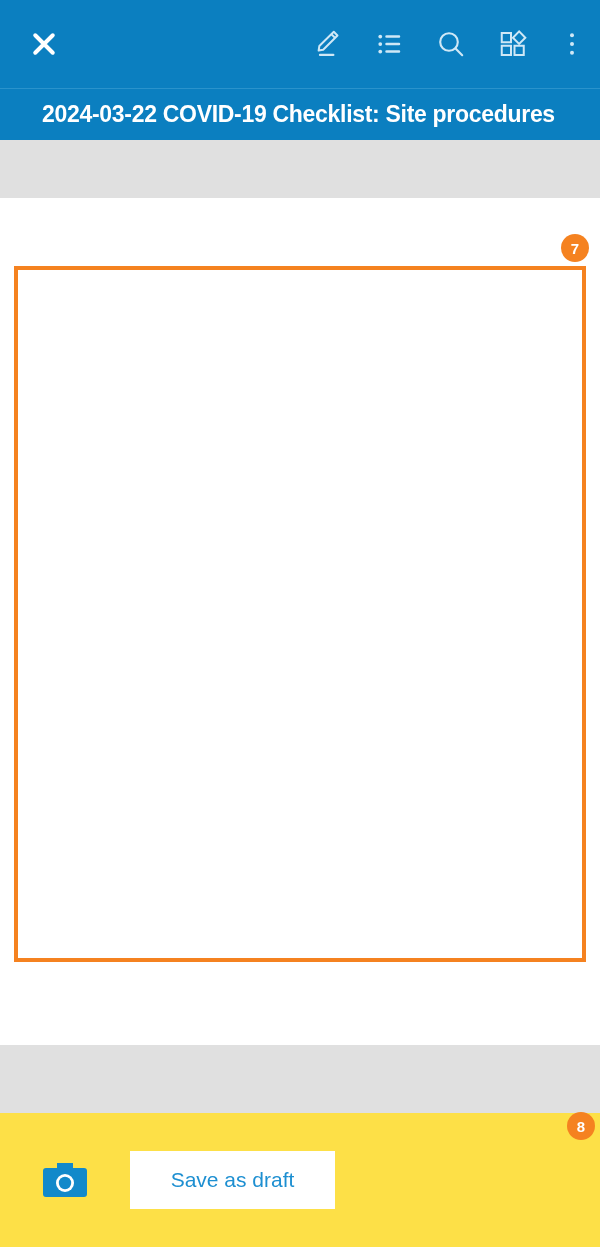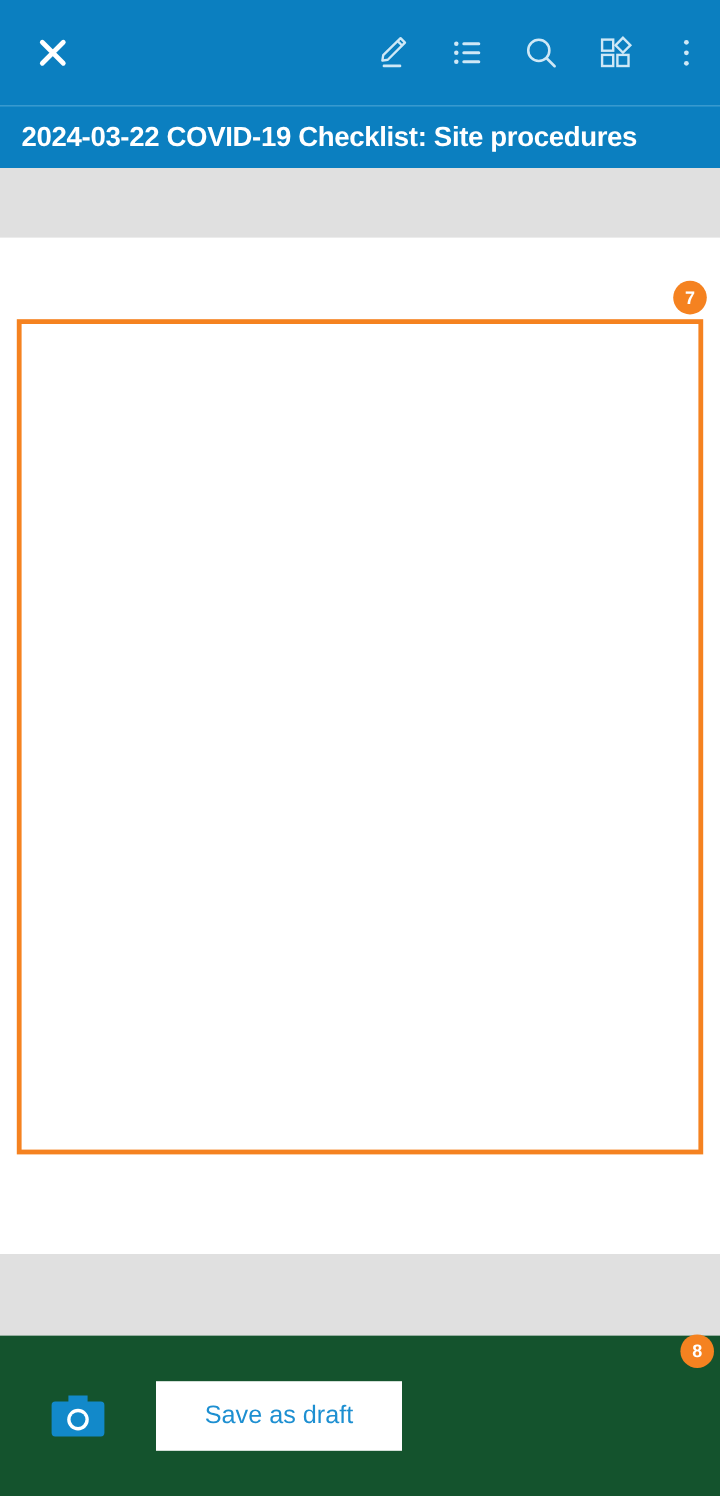--- a/index.html
+++ b/index.html
@@ -45,21 +45,21 @@
     width: 600px; height: 52px;
     background: #0b7fc0;
     border-top: 1px solid #2a93cc;
     display: flex; align-items: center;
   }
   .titlebar-text {
     color: #ffffff;
     font-size: 23px;
     font-weight: bold;
     letter-spacing: -0.3px;
-    padding-left: 18px;
+    padding-left: 42px;
     white-space: nowrap;
   }
 
   
   .grey-band-top {
     position: absolute;
     left: 0; top: 140px;
     width: 600px; height: 58px;
     background: #e0e0e0;
   }
@@ -232,21 +232,21 @@
     font-size: 9px;
     color: #6d6d6d;
     margin-left: 28px;
   }
 
   
   .actionbar {
     position: absolute;
     left: 0; top: 1113px;
     width: 600px; height: 134px;
-    background: #14532d;
+    background: #fde047;
     display: flex;
     align-items: center;
   }
   .camera-btn {
     width: 130px;
     display: flex; align-items: center; justify-content: center;
   }
   .btn-draft {
     width: 205px; height: 58px;
     background: #ffffff;

